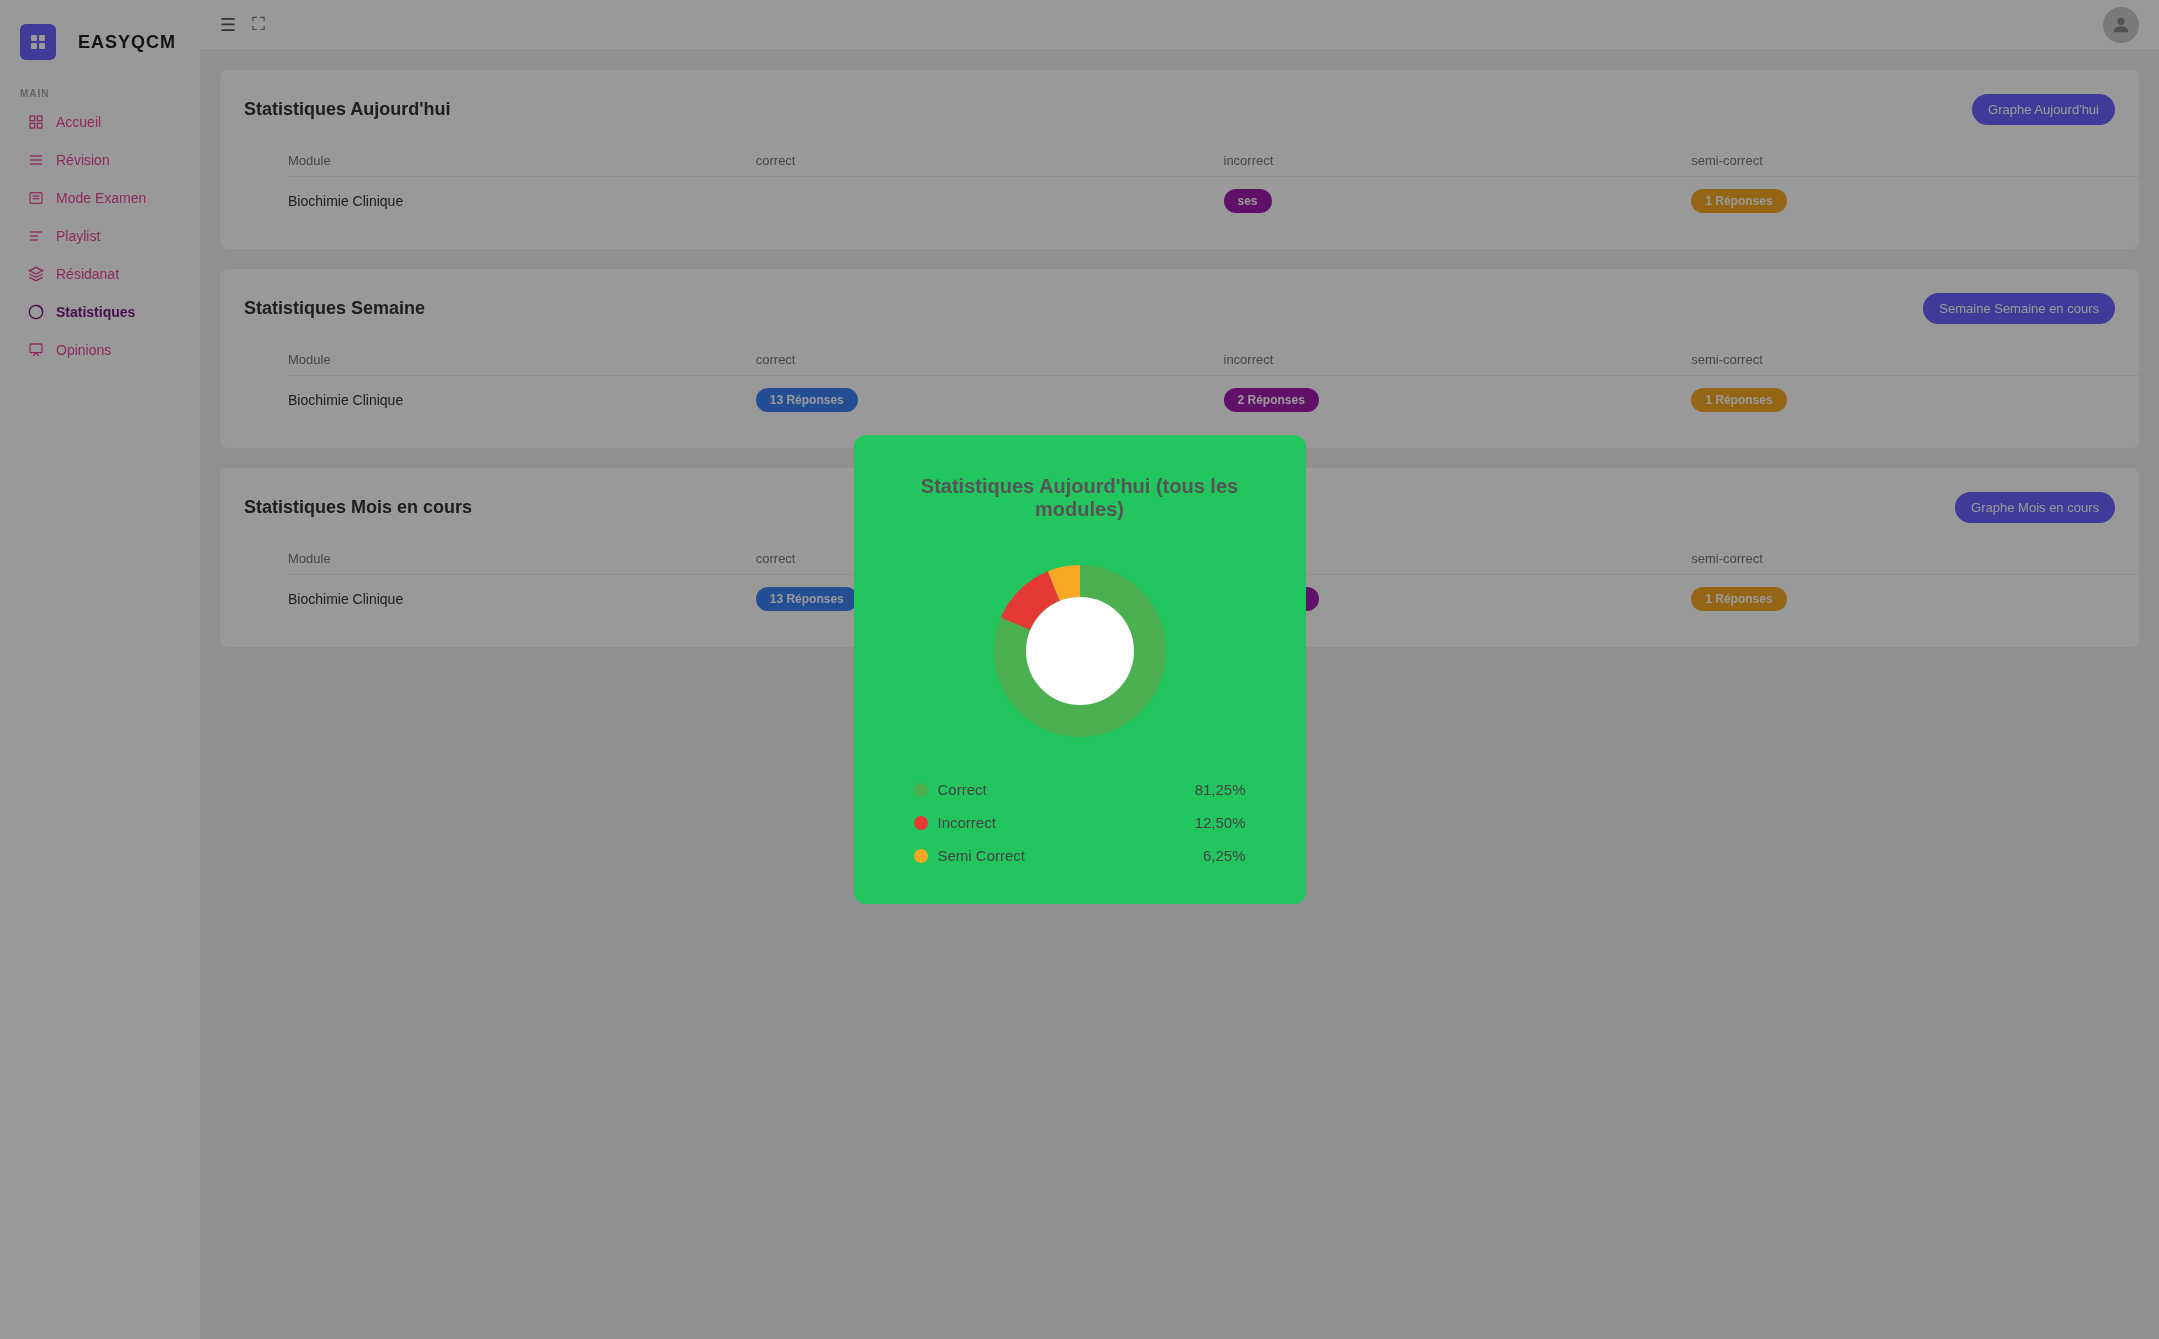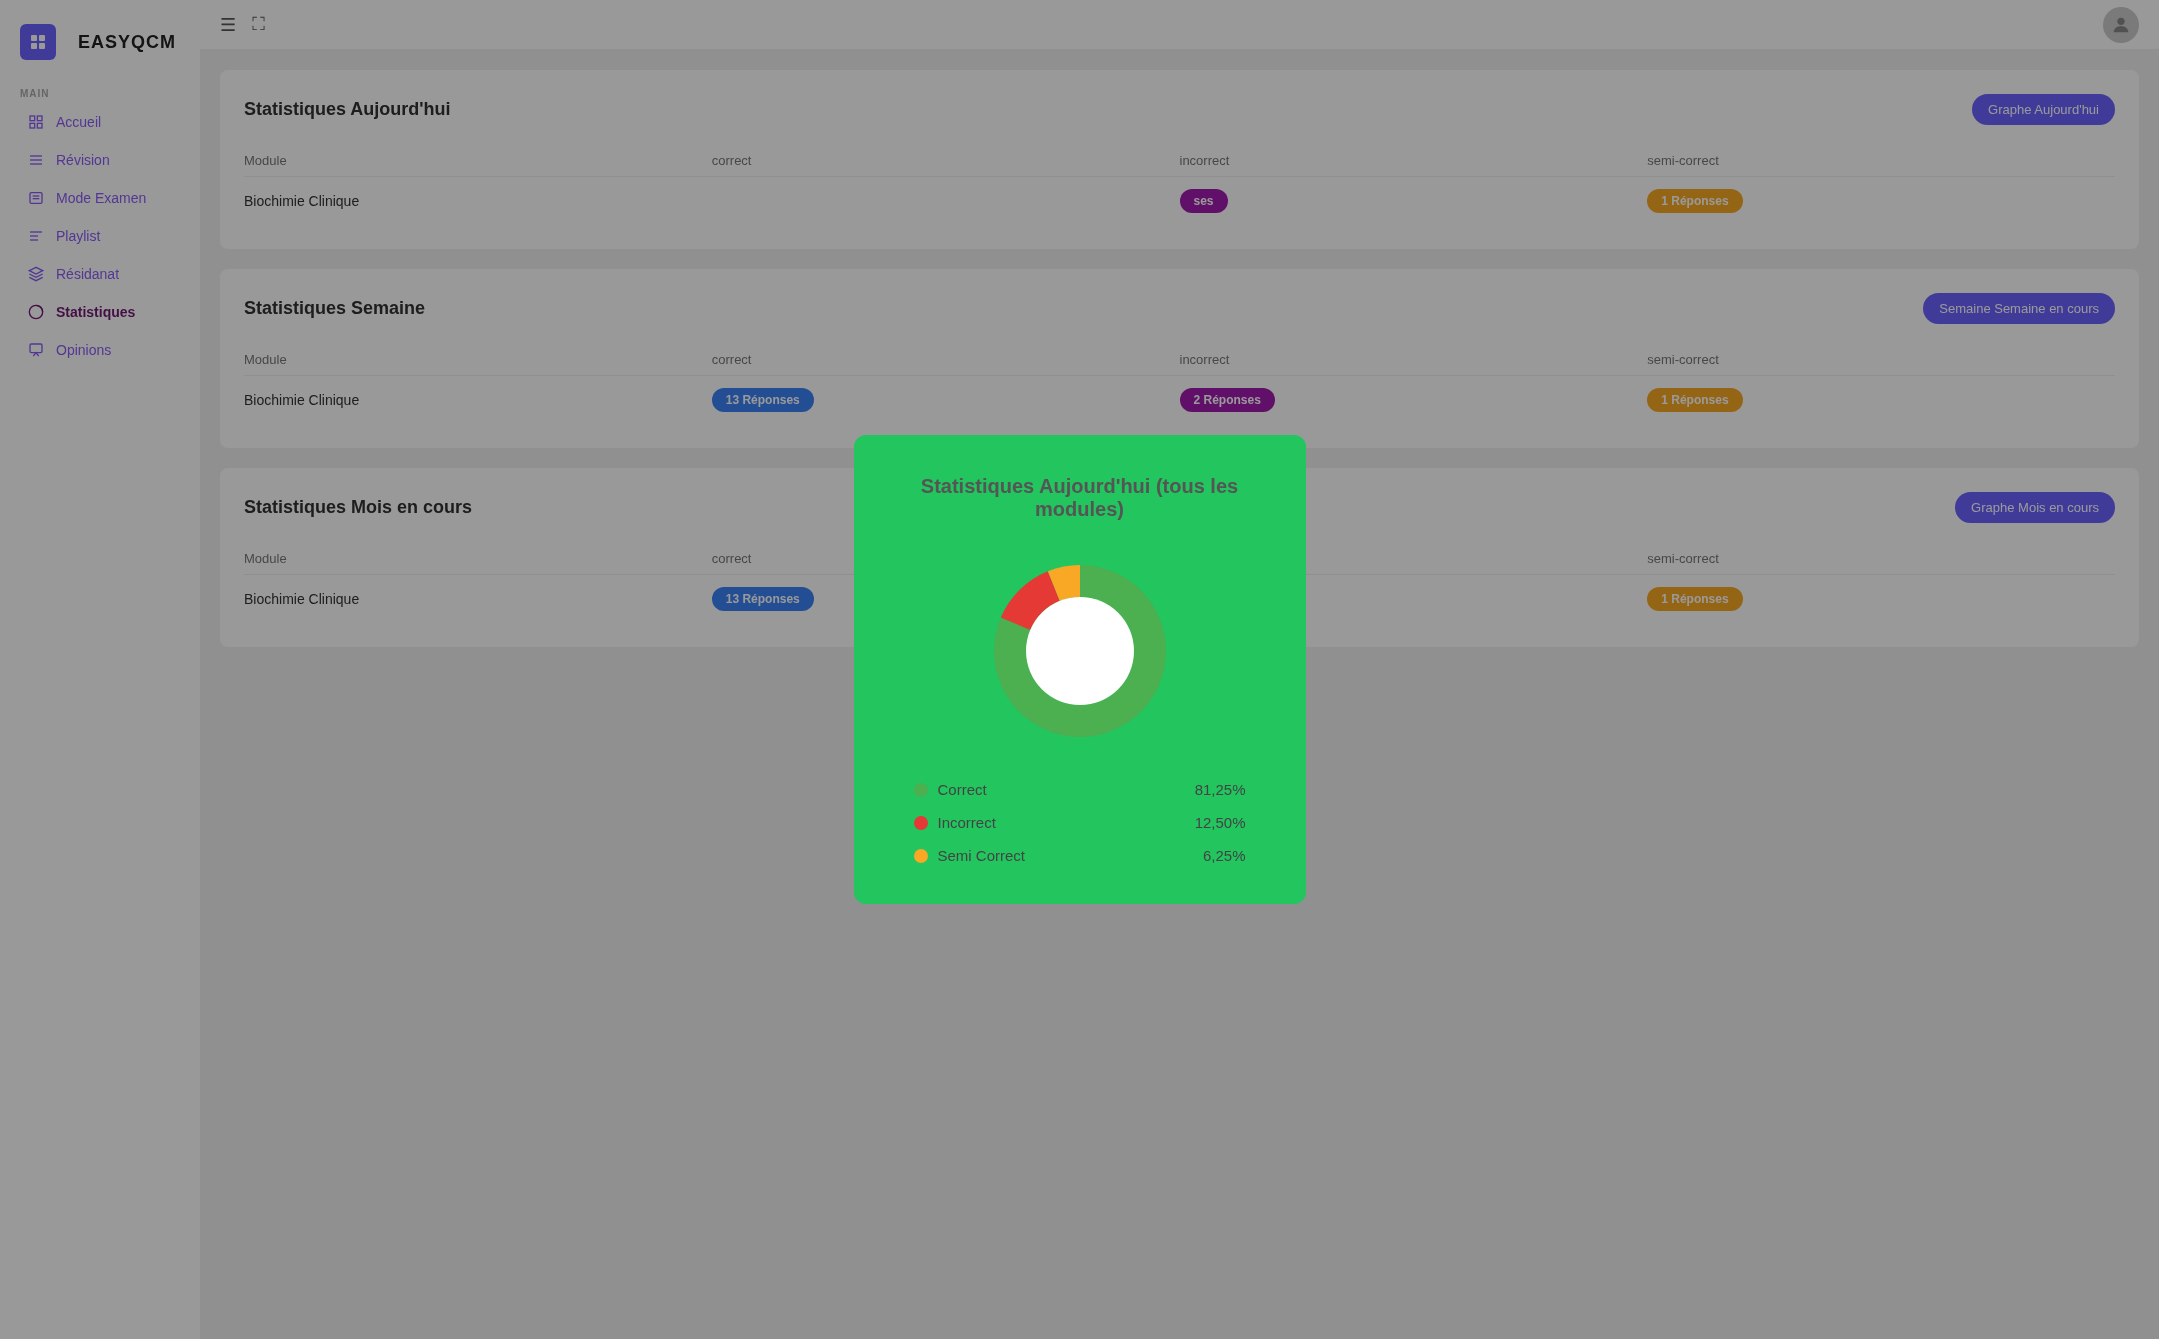--- a/index.html
+++ b/index.html
@@ -47,21 +47,21 @@
       padding: 8px 20px 4px;
       text-transform: uppercase;
       letter-spacing: 1px;
     }
     .sidebar-item {
       display: flex;
       align-items: center;
       gap: 12px;
       padding: 10px 20px;
       cursor: pointer;
-      color: #8b5cf6;
+      color: #ec4899;
       font-size: 14px;
       border-radius: 4px;
       margin: 1px 8px;
     }
     .sidebar-item.active { color: #701a75; font-weight: 700; }
     .sidebar-item svg { width: 16px; height: 16px; flex-shrink: 0; }
 
     
     .main-content {
       flex: 1;
@@ -119,20 +119,21 @@
       background: #6c63ff;
       color: white;
       border: none;
       padding: 8px 16px;
       border-radius: 20px;
       font-size: 13px;
       cursor: pointer;
     }
     .stats-table {
       width: 100%;
+      margin-left: 44px;
     }
     .stats-table-header {
       display: grid;
       grid-template-columns: 1fr 1fr 1fr 1fr;
       padding: 8px 0;
       border-bottom: 1px solid #eee;
       font-size: 13px;
       color: #777;
       font-weight: 500;
     }

